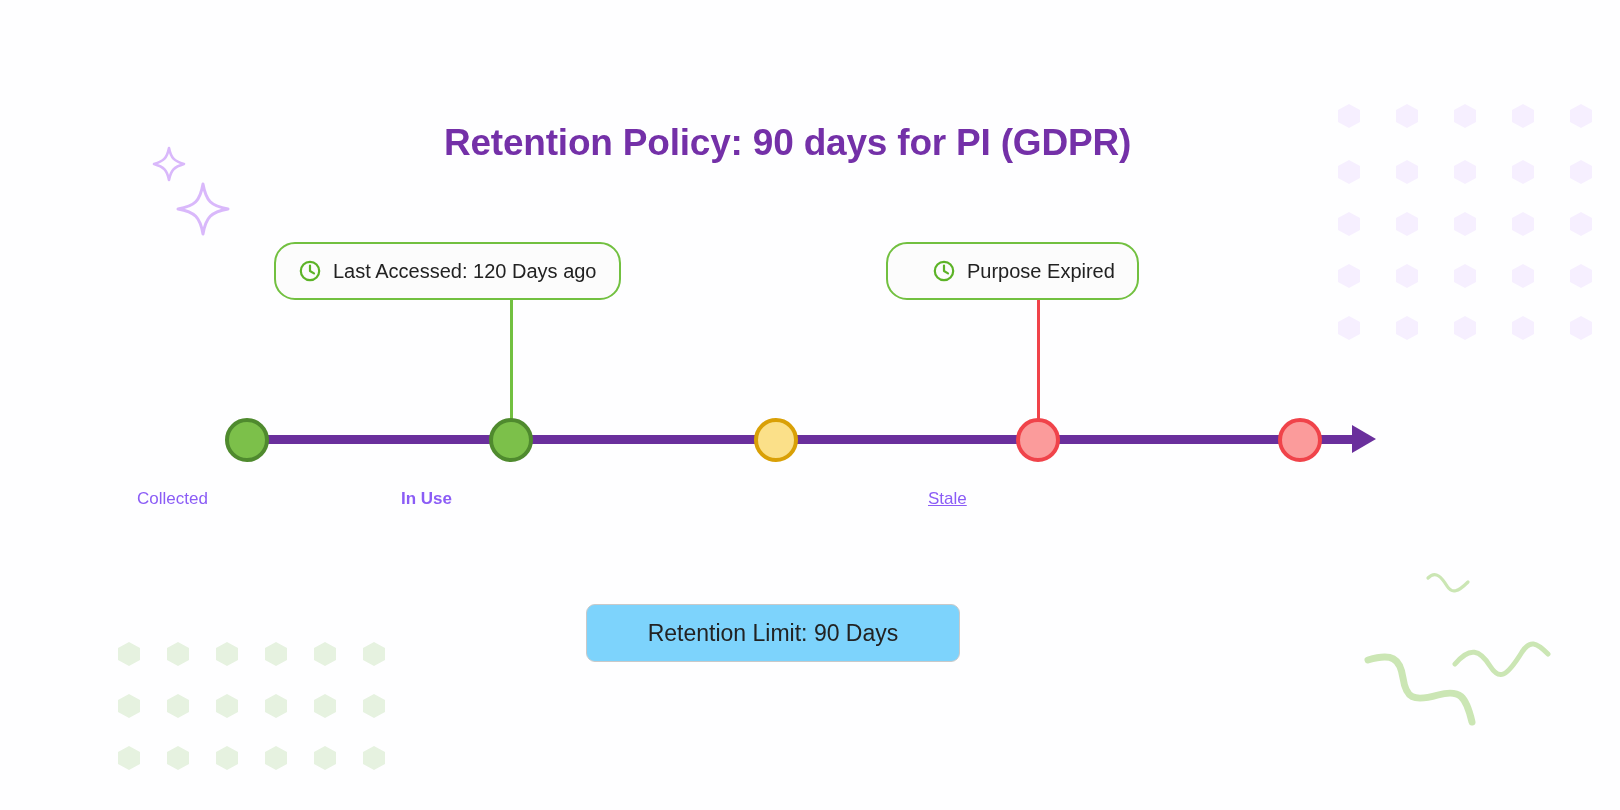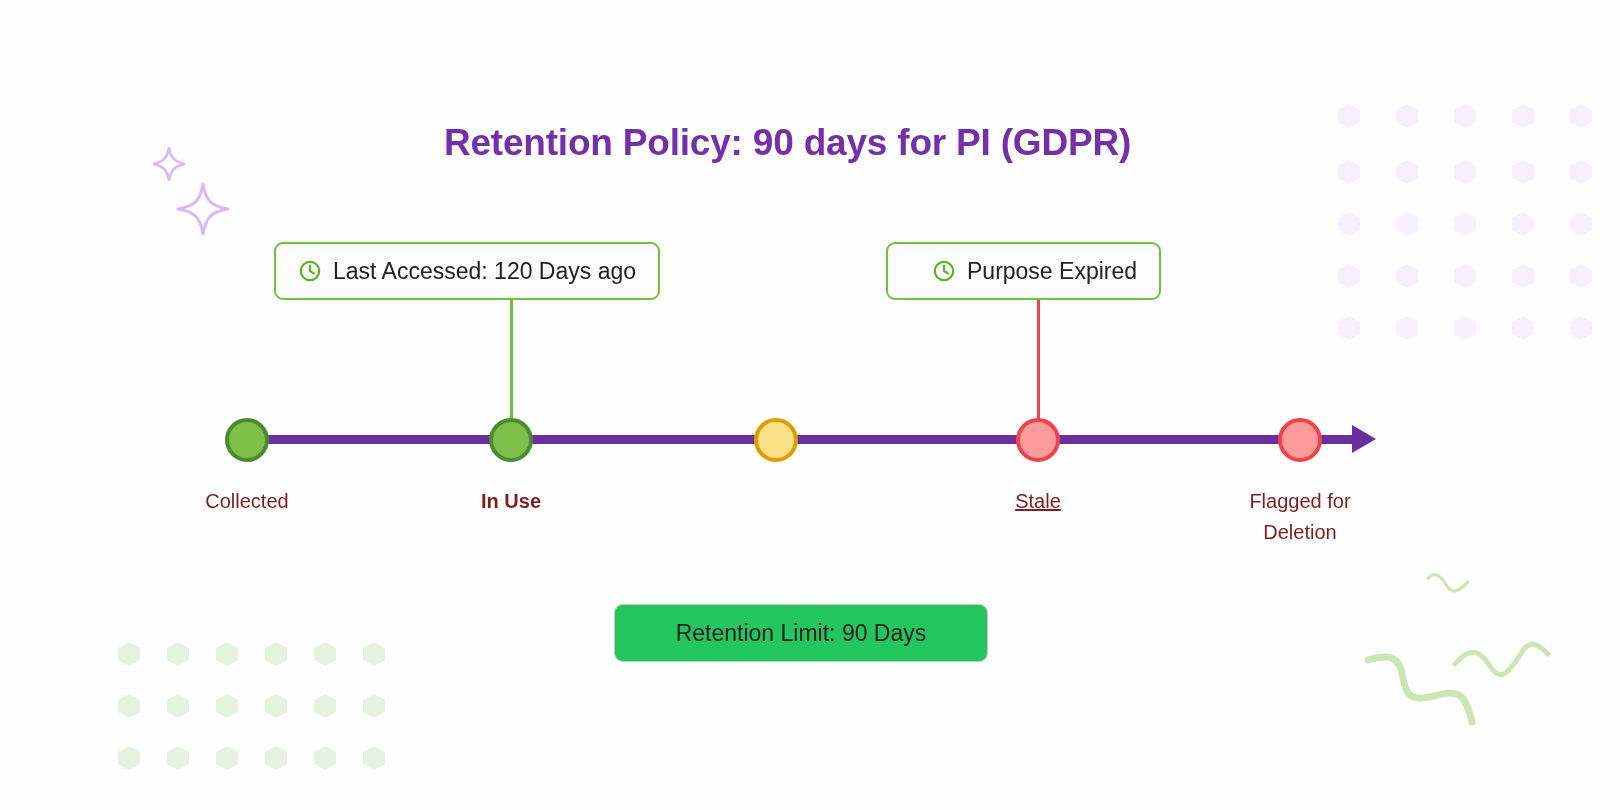--- a/index.html
+++ b/index.html
@@ -66,38 +66,37 @@
     height: 44px;
     border-radius: 50%;
     transform: translate(-50%, -50%);
     top: 440px;
   }
   .node-label {
     position: absolute;
     top: 486px;
     transform: translateX(-50%);
     width: 220px;
-    text-align: center;
-    font-size: 20px;
-    color: #7f1d1d;
+    font-size: 17px;
+    color: #8b5cf6;
     line-height: 1.55;
   }
 
   
   .badge {
     position: absolute;
     display: flex;
     align-items: center;
     gap: 11px;
     height: 58px;
     padding: 0 22px;
     background: #fcfcfc;
     border: 2.5px solid #72c040;
-    border-radius: 9px;
-    font-size: 23px;
+    border-radius: 21px;
+    font-size: 20px;
     color: #222222;
     white-space: nowrap;
   }
   .badge-connector {
     position: absolute;
     width: 3px;
   }
 
   #badge-last-accessed { top: 242px; left: 274px; }
   #badge-purpose-expired { top: 242px; left: 886px; padding-left: 44px; }
@@ -112,26 +111,25 @@
   
   #retention-limit-box {
     position: absolute;
     top: 604px;
     left: 586px;
     width: 374px;
     height: 58px;
     display: flex;
     align-items: center;
     justify-content: center;
-    background: #22c55e;
+    background: #7dd3fc;
     border: 1.5px solid #c9c9c9;
     border-radius: 9px;
     font-size: 23px;
     color: #222222;
-    margin-left: 28px;
   }
 </style>
 </head>
 <body>
 
 <div id="stage">
 
   <svg class="deco" id="hex-grid-purple" viewBox="0 0 300 250">
     <defs>
       <polygon id="hexP" points="11,0 22,6 22,18 11,24 0,18 0,6" fill="#f6efff"></polygon>
@@ -228,19 +226,18 @@
 
   <div class="node" style="left:247px;  background:#7cc04a; border:4px solid #4f8a2e;"></div>
   <div class="node" style="left:511px;  background:#7cc04a; border:4px solid #4f8a2e;"></div>
   <div class="node" style="left:776px;  background:#fbe089; border:4px solid #d9a006;"></div>
   <div class="node" style="left:1038px; background:#fb9b9b; border:4px solid #f0434a;"></div>
   <div class="node" style="left:1300px; background:#fb9b9b; border:4px solid #f0434a;"></div>
 
   <div class="node-label" style="left:247px;">Collected</div>
   <div class="node-label" style="left:511px;font-weight:bold;">In Use</div>
   <div class="node-label" style="left:1038px;text-decoration:underline;">Stale</div>
-  <div class="node-label" style="left:1300px; width:160px;">Flagged for Deletion</div>
 
   <div id="retention-limit-box">
     <span>Retention Limit: 90 Days</span>
   </div>
 
 </div>
 
 </body></html>

